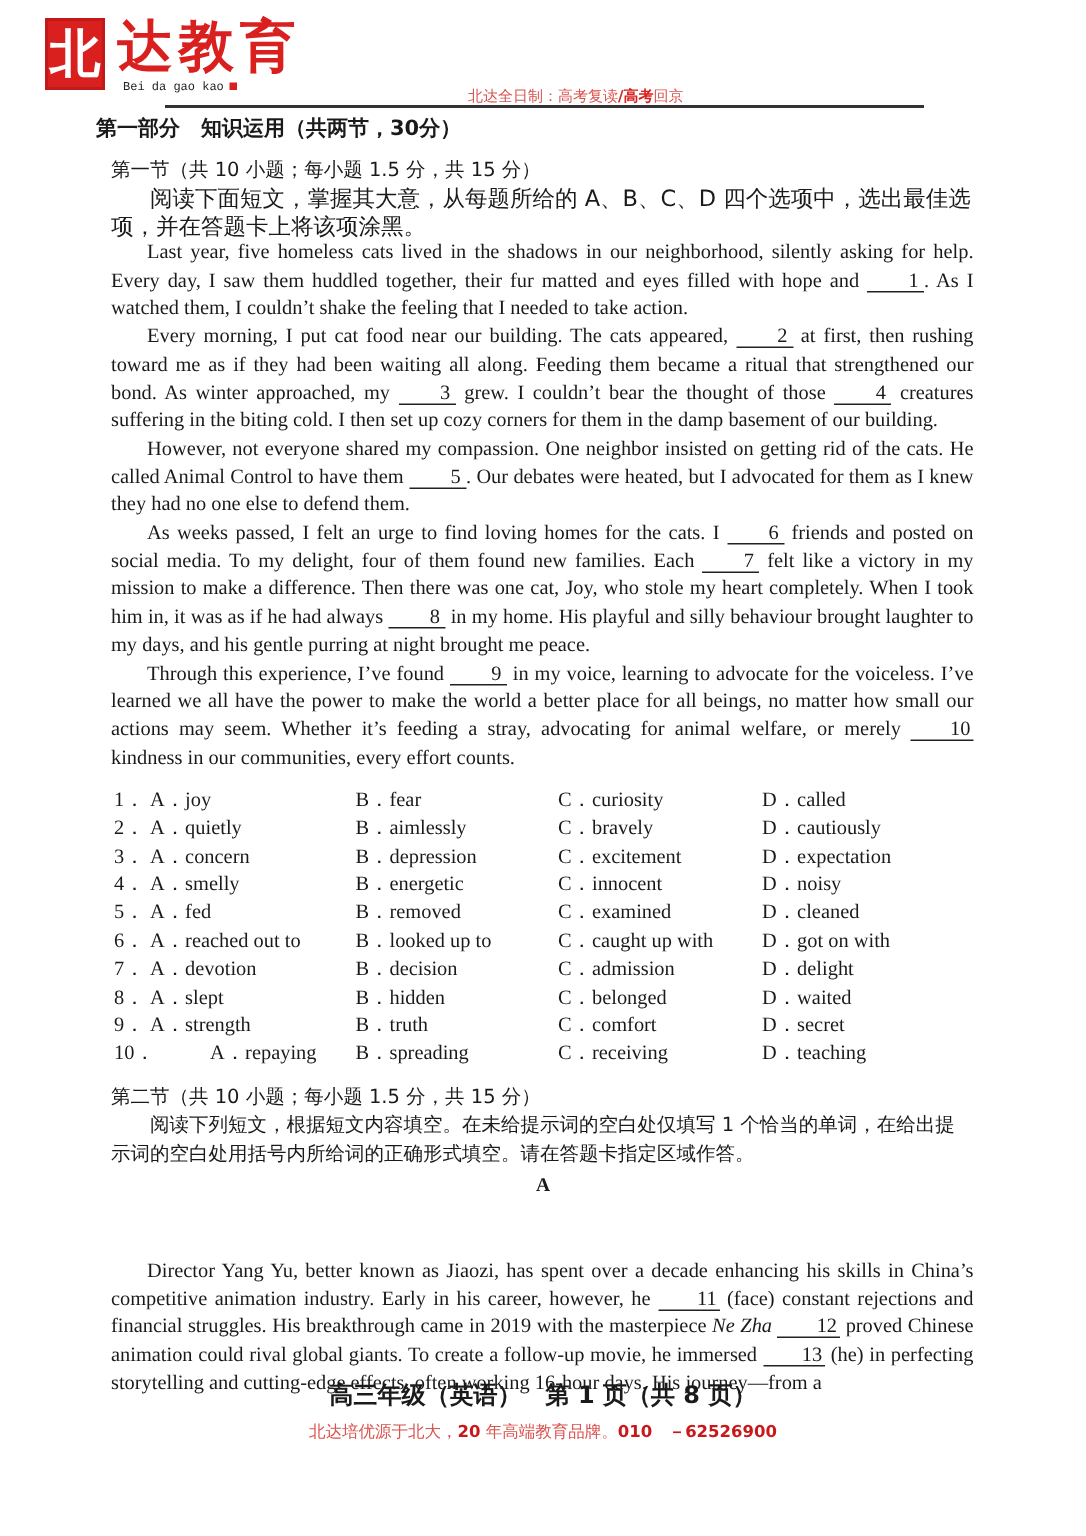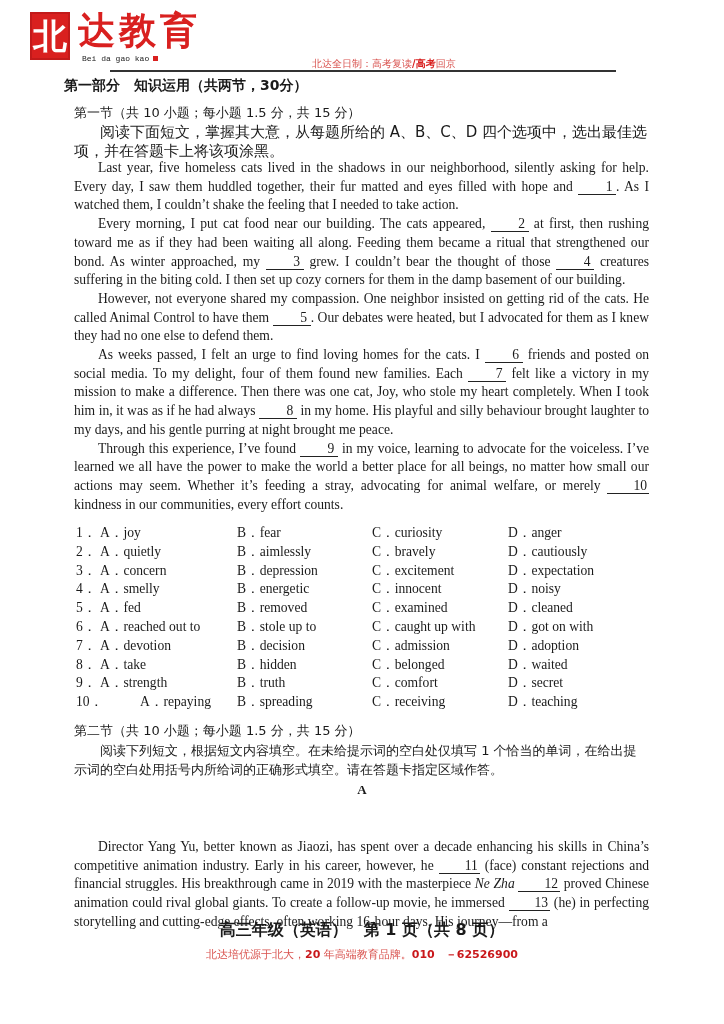--- a/index.html
+++ b/index.html
@@ -74,21 +74,21 @@
   <p><span>As weeks passed, I felt an urge to find loving homes for the cats. I </span><span class="blank">6</span><span> friends and posted on social media. To my delight, four of them found new families. Each </span><span class="blank">7</span><span> felt like a victory in my mission to make a difference. Then there was one cat, Joy, who stole my heart completely. When I took him in, it was as if he had always </span><span class="blank">8</span><span> in my home. His playful and silly behaviour brought laughter to my days, and his gentle purring at night brought me peace.</span></p>
   <p><span>Through this experience, I’ve found </span><span class="blank">9</span><span> in my voice, learning to advocate for the voiceless. I’ve learned we all have the power to make the world a better place for all beings, no matter how small our actions may seem. Whether it’s feeding a stray, advocating for animal welfare, or merely </span><span class="blank">10</span><span> kindness in our communities, every effort counts.</span></p>
 </div>
 
 <div class="abs options">
   <div class="opt-row">
       <span class="c-num">1．</span>
       <span class="c-a">A．joy</span>
       <span class="c-b">B．fear</span>
       <span class="c-c">C．curiosity</span>
-      <span class="c-d">D．anger</span>
+      <span class="c-d">D．called</span>
     </div>
   <div class="opt-row">
       <span class="c-num">2．</span>
       <span class="c-a">A．quietly</span>
       <span class="c-b">B．aimlessly</span>
       <span class="c-c">C．bravely</span>
       <span class="c-d">D．cautiously</span>
     </div>
   <div class="opt-row">
       <span class="c-num">3．</span>
@@ -107,34 +107,34 @@
   <div class="opt-row">
       <span class="c-num">5．</span>
       <span class="c-a">A．fed</span>
       <span class="c-b">B．removed</span>
       <span class="c-c">C．examined</span>
       <span class="c-d">D．cleaned</span>
     </div>
   <div class="opt-row">
       <span class="c-num">6．</span>
       <span class="c-a">A．reached out to</span>
-      <span class="c-b">B．stole up to</span>
+      <span class="c-b">B．looked up to</span>
       <span class="c-c">C．caught up with</span>
       <span class="c-d">D．got on with</span>
     </div>
   <div class="opt-row">
       <span class="c-num">7．</span>
       <span class="c-a">A．devotion</span>
       <span class="c-b">B．decision</span>
       <span class="c-c">C．admission</span>
-      <span class="c-d">D．adoption</span>
+      <span class="c-d">D．delight</span>
     </div>
   <div class="opt-row">
       <span class="c-num">8．</span>
-      <span class="c-a">A．take</span>
+      <span class="c-a">A．slept</span>
       <span class="c-b">B．hidden</span>
       <span class="c-c">C．belonged</span>
       <span class="c-d">D．waited</span>
     </div>
   <div class="opt-row">
       <span class="c-num">9．</span>
       <span class="c-a">A．strength</span>
       <span class="c-b">B．truth</span>
       <span class="c-c">C．comfort</span>
       <span class="c-d">D．secret</span>

